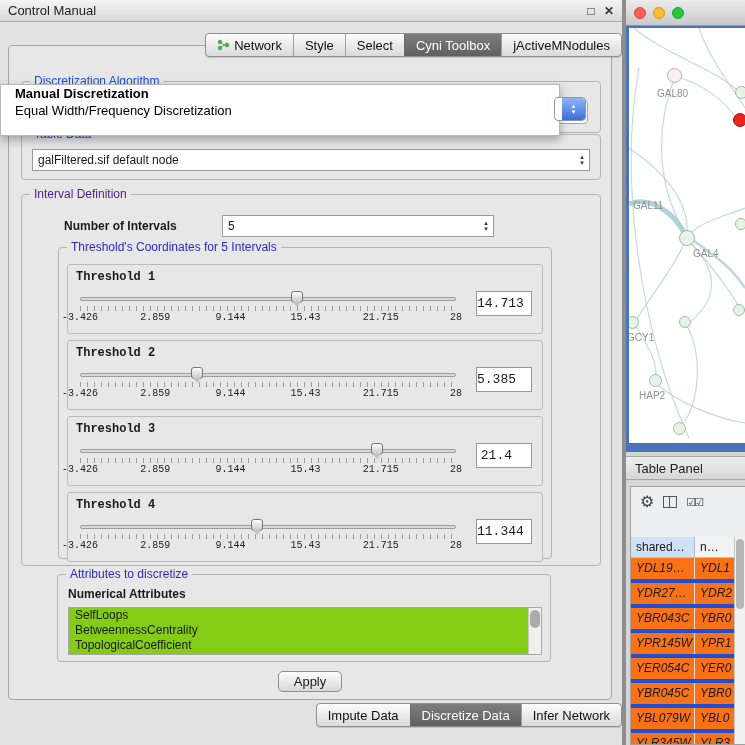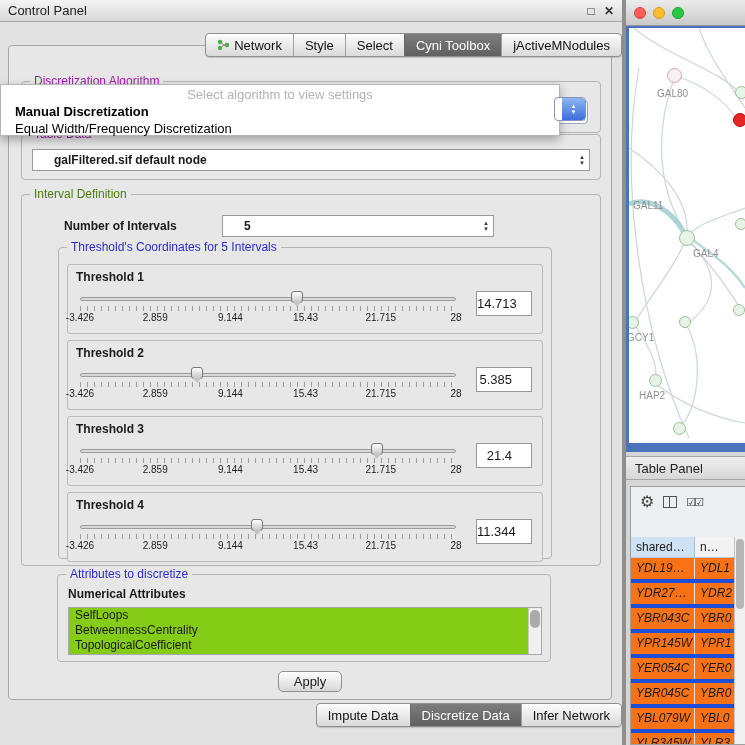--- a/index.html
+++ b/index.html
@@ -16,50 +16,50 @@
 
   .tabs-row{position:absolute;left:0;width:622px;display:flex;justify-content:flex-end;z-index:5;}
   .tabs-top{top:33px;}
   .tabs-bottom{top:703px;}
   .tabs{display:flex;height:22px;border:1px solid #8f8f8f;border-radius:4px;overflow:hidden;background:linear-gradient(#fcfcfc,#dadada);box-shadow:0 1px 1px rgba(0,0,0,.15);}
   .tab{display:flex;align-items:center;gap:4px;padding:0 11px;font-size:13px;color:#111;border-left:1px solid #9f9f9f;white-space:nowrap;cursor:default;}
   .tab:first-child{border-left:none;}
   .tab.selected{background:linear-gradient(#7d7d7d,#606060);color:#fff;border-left-color:#6a6a6a;}
 
   .group{position:absolute;border:1px solid #b4b4b4;border-radius:4px;box-sizing:border-box;}
-  .glabel{position:absolute;top:-8px;left:8px;background:#e7e7e7;padding:0 4px;font-size:12px;color:#a21caf;white-space:nowrap;}
-  .glabel.green{color:#4d7c0f;}
+  .glabel{position:absolute;top:-8px;left:8px;background:#e7e7e7;padding:0 4px;font-size:12px;color:#1d4ed8;white-space:nowrap;}
+  .glabel.green{color:#4c1d95;}
   .glabel.blue{color:#2a2ad0;}
 
   
   .algo-group{left:12px;top:35px;width:580px;height:52px;}
   .algo-combo{position:absolute;left:8px;top:18px;width:558px;height:24px;background:#fff;border:1px solid #9aa6bb;border-radius:4px;box-sizing:border-box;}
   .combo-cap{position:absolute;left:554px;top:97px;width:32px;height:24px;background:#fff;border:1px solid #8796b8;border-radius:4px;z-index:30;box-sizing:border-box;overflow:hidden;}
   .combo-cap .blue{position:absolute;right:0;top:0;width:23px;height:100%;background:linear-gradient(#8db6f2,#3b6fd9);display:flex;flex-direction:column;align-items:center;justify-content:center;color:#fff;font-size:6px;line-height:6px;}
 
   
   .popup{position:absolute;left:0;top:84px;width:560px;height:52px;background:#fff;border:1px solid #b6b6b6;box-shadow:0 4px 9px rgba(0,0,0,.3);z-index:20;box-sizing:border-box;}
   .popup-header{text-align:center;color:#b3b3b3;font-size:13px;padding-top:2px;height:16px;}
   .popup-item{font-size:13px;color:#000;padding:1px 0 0 14px;height:16px;white-space:nowrap;}
   .popup-item.bold{font-weight:bold;}
 
   
   .tdata-group{left:12px;top:88px;width:580px;height:46px;}
   .flat-combo{position:absolute;background:#fff;border:1px solid #9a9a9a;box-sizing:border-box;display:flex;align-items:center;font-size:12px;}
-  .flat-combo .val{flex:1;padding-left:21px;white-space:nowrap;overflow:hidden;font-weight:bold;}
+  .flat-combo .val{flex:1;padding-left:5px;white-space:nowrap;overflow:hidden;}
   .spin{display:flex;flex-direction:column;align-items:center;justify-content:center;width:14px;font-size:7px;line-height:6px;color:#333;}
   .tdata-combo{left:10px;top:14px;width:558px;height:22px;}
 
   
   .interval-group{left:12px;top:148px;width:580px;height:372px;}
   .nint-label{position:absolute;left:42px;top:24px;font-size:12px;font-weight:bold;}
   .nint-combo{left:200px;top:20px;width:272px;height:22px;}
 
   .thr-group{position:absolute;left:36px;top:52px;width:494px;height:312px;border:1px solid #b4b4b4;border-radius:4px;box-sizing:border-box;}
-  .tbox{position:absolute;left:8px;width:476px;height:70px;border:1px solid #bbb;border-radius:3px;background:#e7e7e7;box-sizing:border-box;}
+  .tbox{position:absolute;left:8px;width:476px;height:70px;border:1px solid #bbb;border-radius:3px;background:#e7e7e7;box-sizing:border-box;font-family:Liberation Mono, monospace;}
   .tlabel{position:absolute;left:8px;top:5px;font-size:12px;font-weight:bold;}
   .slider{position:absolute;left:12px;top:24px;right:86px;height:40px;}
   .track{position:absolute;left:0;right:0;top:8px;height:4px;background:#d9d9d9;border:1px solid #9d9d9d;border-radius:2px;box-sizing:border-box;}
   .thumb{position:absolute;top:2px;width:12px;height:12px;border:1px solid #777;border-radius:3px;background:linear-gradient(#fdfdfd,#c9c9c9);transform:translateX(-50%);box-sizing:border-box;}
   .thumb::after{content:"";position:absolute;left:1px;top:10px;border-left:4px solid transparent;border-right:4px solid transparent;border-top:5px solid #c2c2c2;}
   .ticks{position:absolute;left:0;right:0;top:17px;height:5px;background-image:repeating-linear-gradient(to right,#9b9b9b 0 1px,transparent 1px 7px);}
   .scale{position:absolute;left:0;right:0;top:23px;height:12px;}
   .scale span{position:absolute;transform:translateX(-50%);font-size:10px;color:#222;white-space:nowrap;}
   .tvalue{position:absolute;right:10px;top:26px;width:56px;height:25px;background:#fff;border:1px solid #979797;box-sizing:border-box;font-size:13px;text-align:right;line-height:23px;padding-right:19px;}
 
@@ -107,21 +107,21 @@
   .tp-vscroll .thumbbar{position:absolute;left:1px;right:1px;top:2px;height:70px;background:#b6b6b6;border-radius:5px;}
 </style>
 </head>
 <body>
 
 <div class="root">
 
   <section class="control-panel">
 
     <div class="cp-titlebar">
-      <span class="cp-title">Control Panel</span>
+      <span class="cp-title">Control Manual</span>
       <span class="cp-btn">□</span>
       <span class="cp-btn close">✕</span>
     </div>
 
     <div class="tabpane">
 
       <div class="group algo-group">
         <span class="glabel">Discretization Algorithm</span>
         <div class="algo-combo"></div>
       </div>
@@ -265,21 +265,20 @@
         <div class="tab selected">
             <span>Cyni Toolbox</span>
           </div>
         <div class="tab">
             <span>jActiveMNodules</span>
           </div>
       </div>
     </div>
 
     <div class="popup">
-      <div class="popup-header">Select algorithm to view settings</div>
       <div class="popup-item bold">Manual Discretization</div>
       <div class="popup-item">Equal Width/Frequency Discretization</div>
     </div>
 
     <div class="combo-cap">
       <div class="blue">
           <span>▲</span>
           <span>▼</span>
         </div>
     </div>

